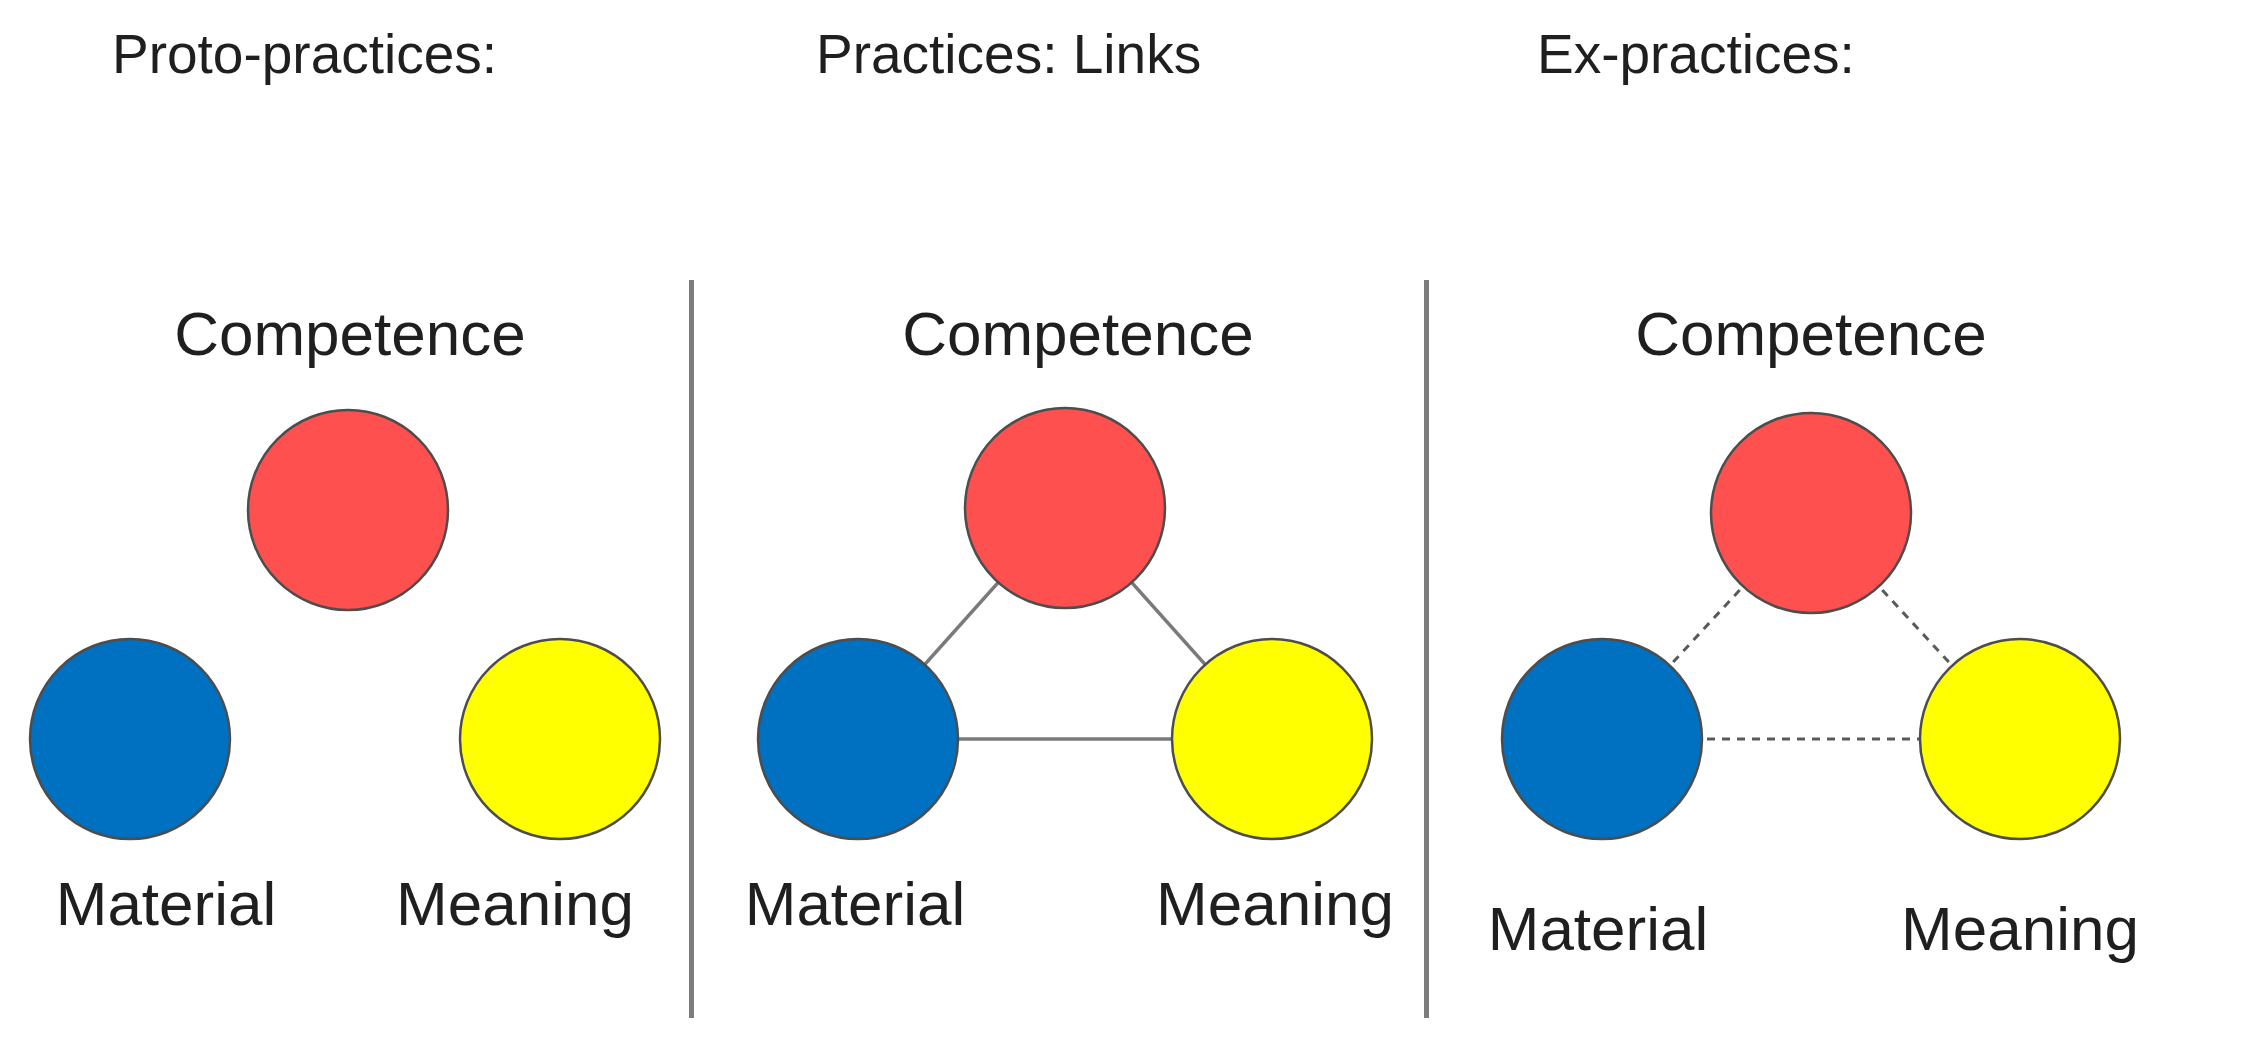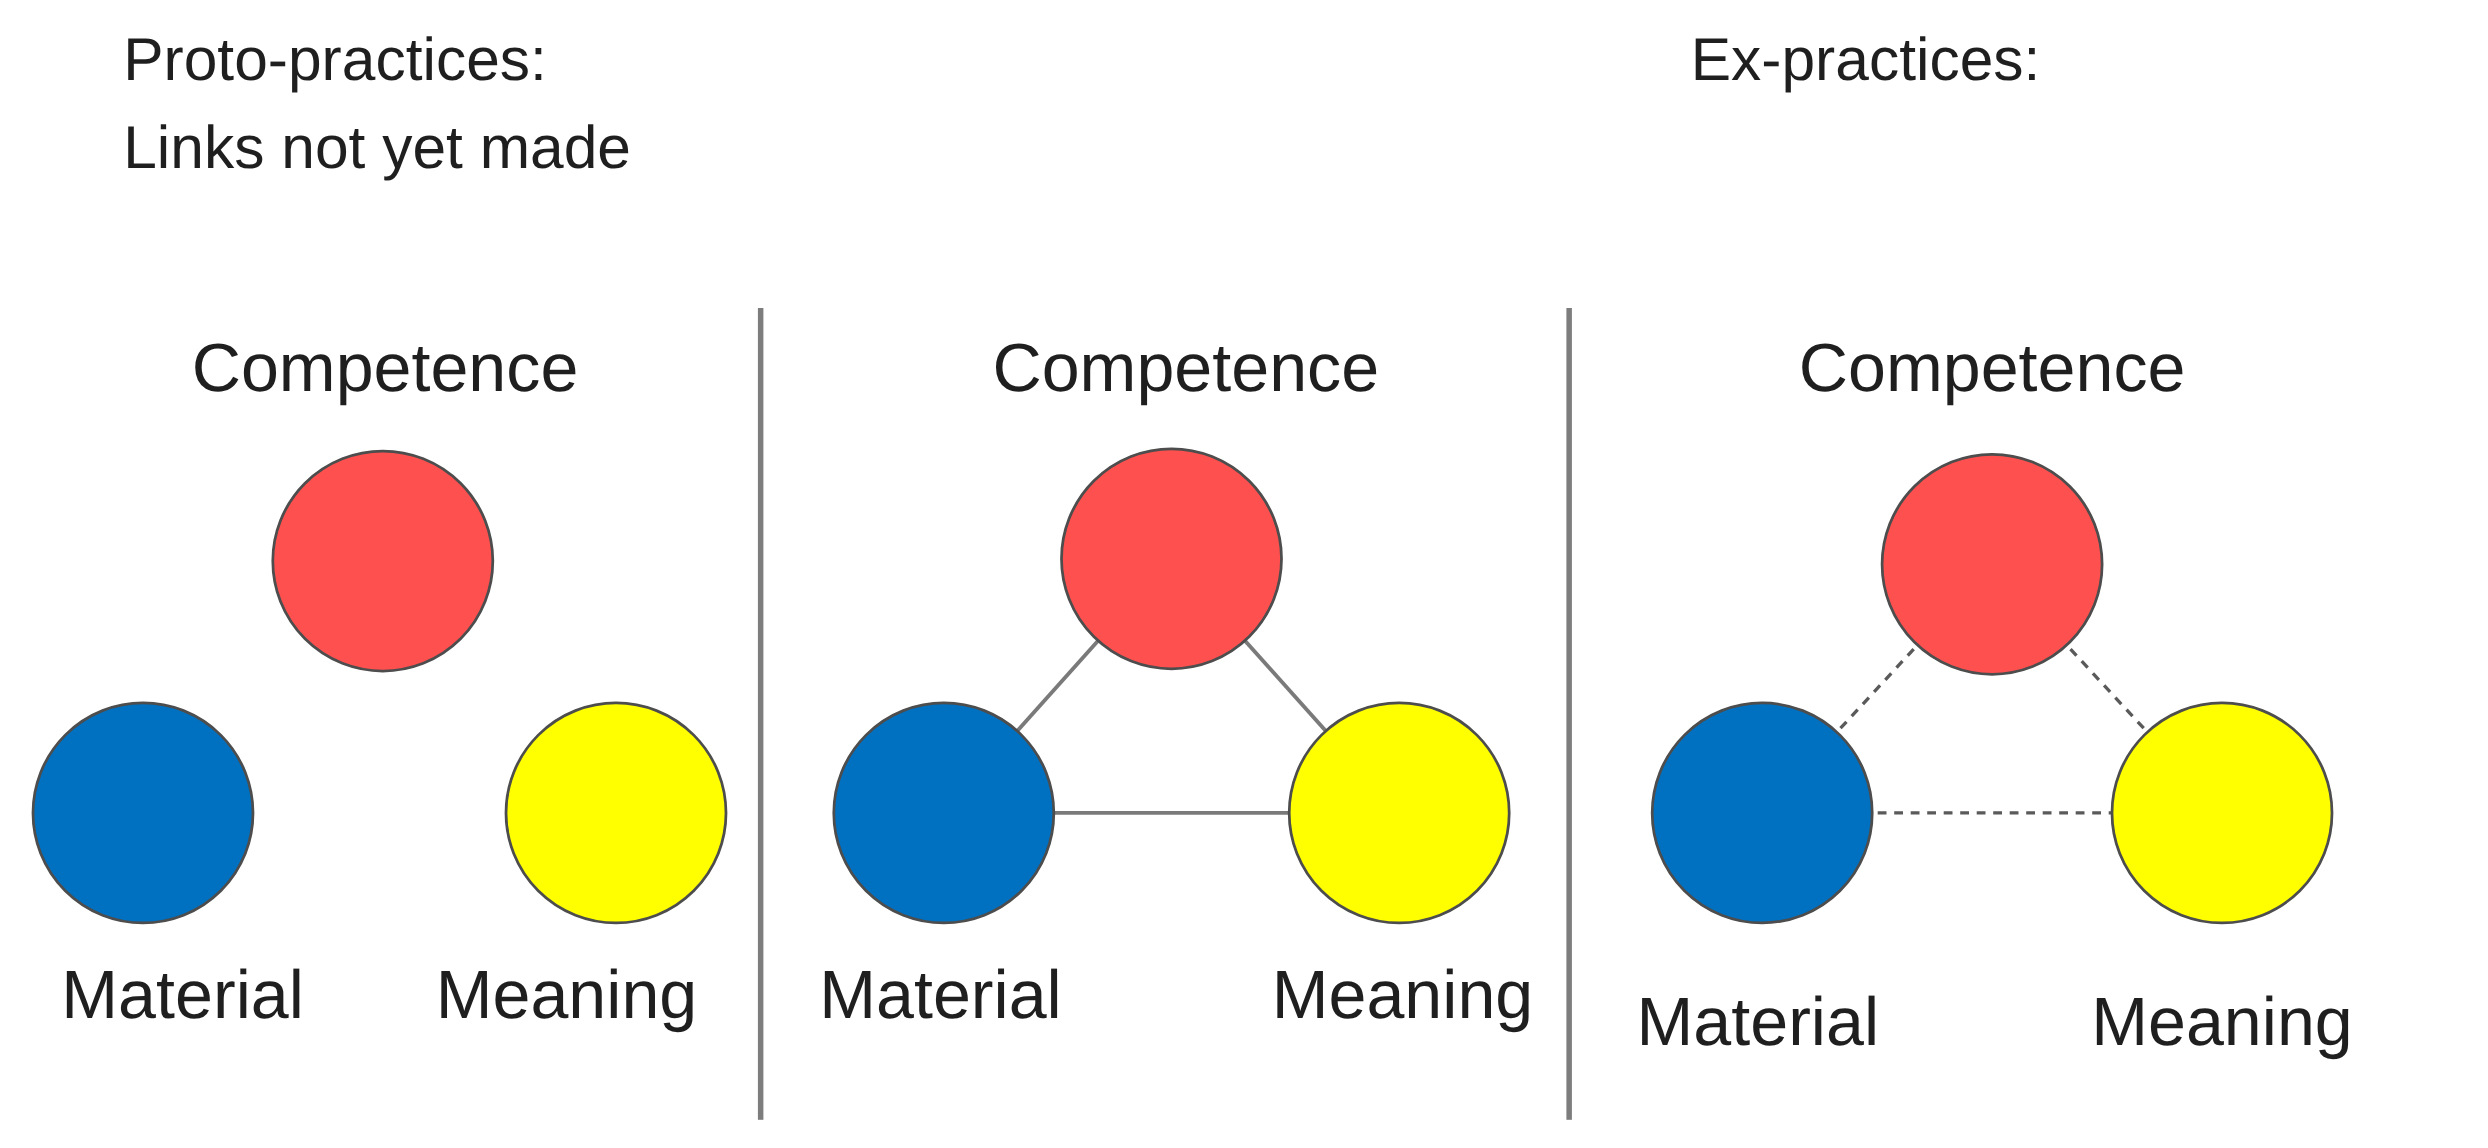--- a/index.html
+++ b/index.html
@@ -41,23 +41,23 @@
     fill:var(--text);text-anchor:middle;
   }
 </style>
 </head>
 <body>
 
 <div class="page">
 
   <div class="panel-header p1">
     <div>Proto-practices:</div>
-    <div>Links not yet made</div>
   </div>
   <div class="panel-header p2">
+    <div>Practices: Links</div>
   </div>
   <div class="panel-header p3">
     <div>Ex-practices:</div>
   </div>
 
   <div class="divider d1"></div>
   <div class="divider d2"></div>
 
   <svg class="diagram" viewBox="0 0 2262 1044">
 

